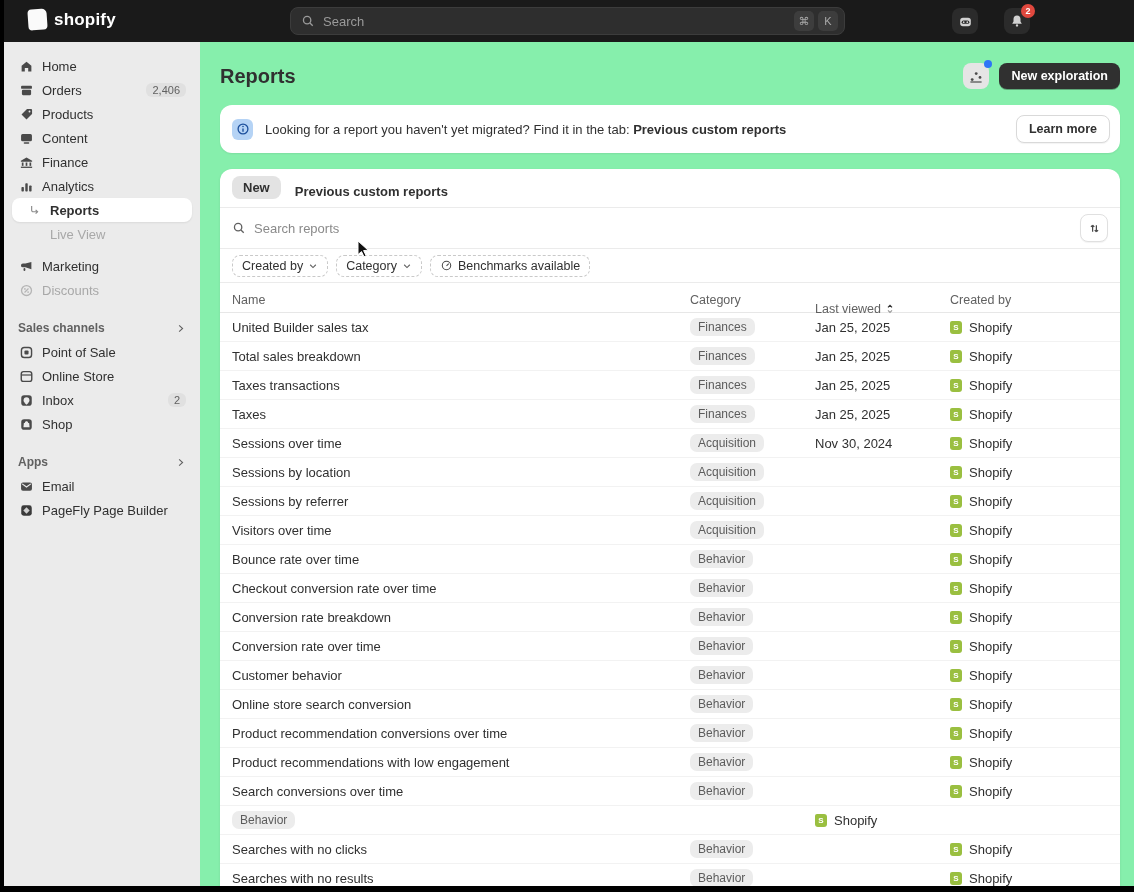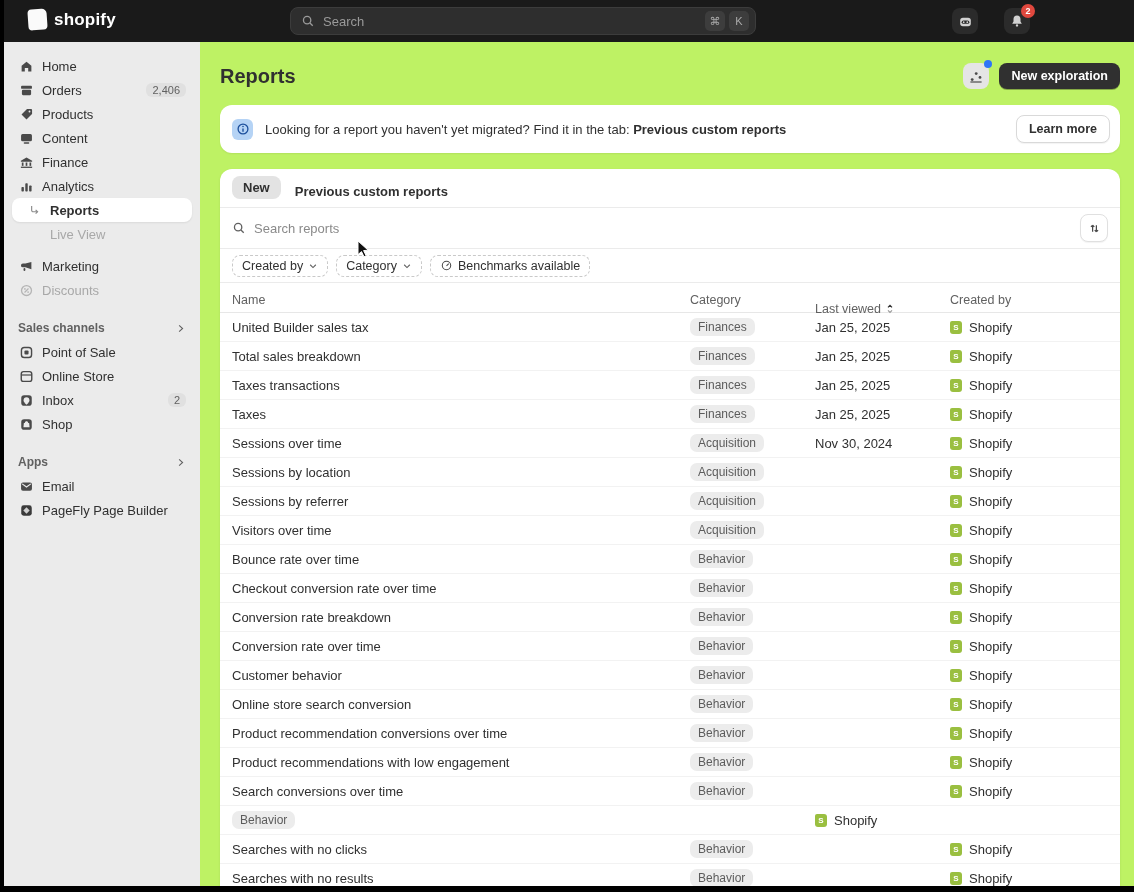--- a/index.html
+++ b/index.html
@@ -1,26 +1,26 @@
 <!DOCTYPE html>
 <html><head>
 <meta charset="utf-8">
 <style>
   * { margin:0; padding:0; box-sizing:border-box; }
   html,body { width:1134px; height:892px; background:#000; overflow:hidden;
     font-family:"Liberation Sans","DejaVu Sans",sans-serif; }
-  .app { position:absolute; left:4px; top:0; width:1130px; height:886px; background:#bef264; overflow:hidden; }
+  .app { position:absolute; left:4px; top:0; width:1130px; height:886px; background:#86efac; overflow:hidden; }
 
   
   .topbar { position:absolute; left:0; top:0; width:100%; height:42px; background:#1a1a1a; }
   .tb-logo { position:absolute; left:24px; top:9px; display:flex; align-items:center; gap:7px; }
   .tb-bag { width:19px; height:21px; background:#fafafa; border-radius:4px 5px 4px 4px; transform:rotate(-4deg);
     display:flex; align-items:center; justify-content:center; font-weight:bold; font-size:12px; color:#161616; }
   .tb-wordmark { color:#fff; font-size:17px; font-weight:700; letter-spacing:.2px; }
-  .tb-search { position:absolute; left:286px; top:7px; width:466px; height:28px; background:#2e2e2e;
+  .tb-search { position:absolute; left:286px; top:7px; width:555px; height:28px; background:#2e2e2e;
     border:1px solid #3c3c3c; border-radius:8px; display:flex; align-items:center; padding:0 6px 0 10px; }
   .tb-search input { flex:1; background:transparent; border:none; outline:none; color:#e3e3e3; font-size:13px;
     font-family:inherit; }
   .tb-search input::placeholder { color:#9a9a9a; }
   .kbd { width:20px; height:20px; border-radius:5px; background:#3d3d3d; color:#aaa; font-size:11px;
     display:flex; align-items:center; justify-content:center; margin-left:4px; }
   .tb-iconbtn { position:absolute; top:8px; width:26px; height:26px; border-radius:8px; background:#2b2b2b;
     display:flex; align-items:center; justify-content:center; }
   .tb-sidekick { left:948px; }
   .tb-bell { left:1000px; }

